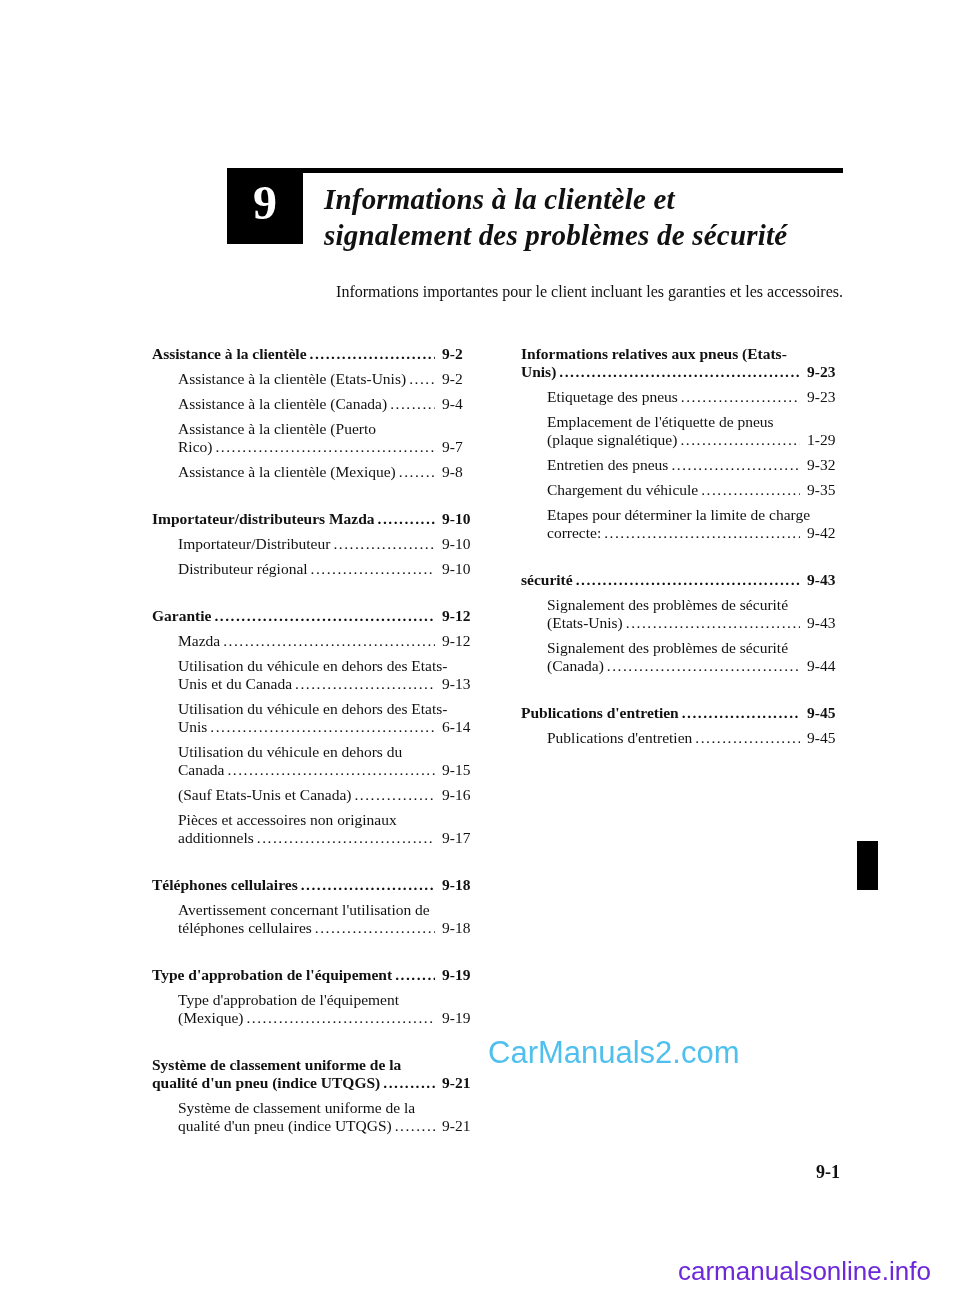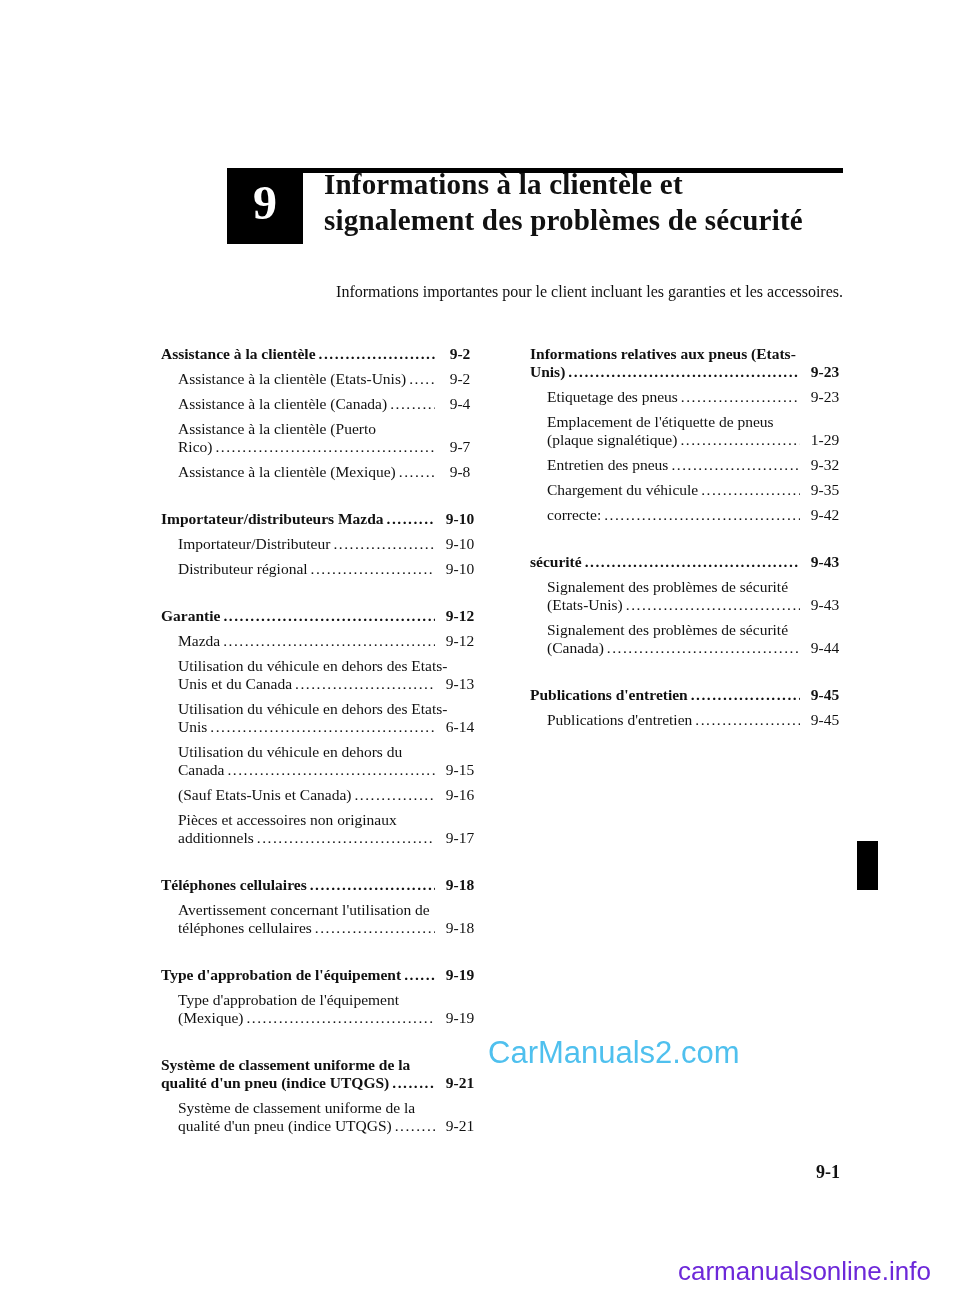--- a/index.html
+++ b/index.html
@@ -21,50 +21,51 @@
   }
   .chapter-num {
     color: #ffffff; font-size: 48px; font-weight: bold; line-height: 1;
     padding-bottom: 6px;
   }
   .header-rule {
     position: absolute; left: 303px; top: 168px;
     width: 540px; height: 5px; background: #000000;
   }
   .chapter-title {
-    position: absolute; left: 324px; top: 166px; width: 522px;
+    position: absolute; left: 324px; top: 181px; width: 522px;
     font-size: 29px; font-weight: bold; line-height: 36px;
     letter-spacing: 0.2px;
+    font-style: italic;
   }
   .subtitle {
     position: absolute; right: 117px; top: 283px;
     font-size: 16px; white-space: nowrap;
   }
 
   
   .toc-col {
     position: absolute; top: 345px;
     font-size: 15.5px; line-height: 18px;
   }
   .toc-col.left  { left: 152px; width: 326px; }
   .toc-col.right { left: 521px; width: 322px; }
 
   .toc-section { margin-bottom: 29px; }
   .toc-entry { margin-bottom: 7px; }
   .toc-entry.sub { padding-left: 26px; }
-  .toc-entry.head { font-weight: bold; margin-left: 9px; }
+  .toc-entry.head { font-weight: bold; }
 
   .toc-line { display: flex; align-items: baseline; }
   .toc-text { white-space: nowrap; }
   .toc-leader {
     flex: 1 1 auto; overflow: hidden; white-space: nowrap;
     letter-spacing: 1.5px; margin-left: 3px;
   }
   .toc-page {
-    min-width: 36px; text-align: center; padding-left: 7px;
+    min-width: 36px; text-align: left; padding-left: 7px;
     white-space: nowrap;
   }
 
   
   .edge-tab {
     position: absolute; left: 857px; top: 841px;
     width: 21px; height: 49px; background: #000000;
   }
   .watermark {
     position: absolute; left: 488px; top: 1037px;
@@ -297,20 +298,21 @@
         </div>
       </div>
       <div class="toc-entry sub">
         <div class="toc-line">
           <span class="toc-text">Chargement du véhicule</span>
           <span class="toc-leader">........................................................................................................</span>
           <span class="toc-page">9-35</span>
         </div>
       </div>
       <div class="toc-entry sub">
+        <div class="toc-text">Etapes pour déterminer la limite de charge</div>
         <div class="toc-line">
           <span class="toc-text">correcte:</span>
           <span class="toc-leader">........................................................................................................</span>
           <span class="toc-page">9-42</span>
         </div>
       </div>
     </div>
     <div class="toc-section">
       <div class="toc-entry head">
         <div class="toc-line">

